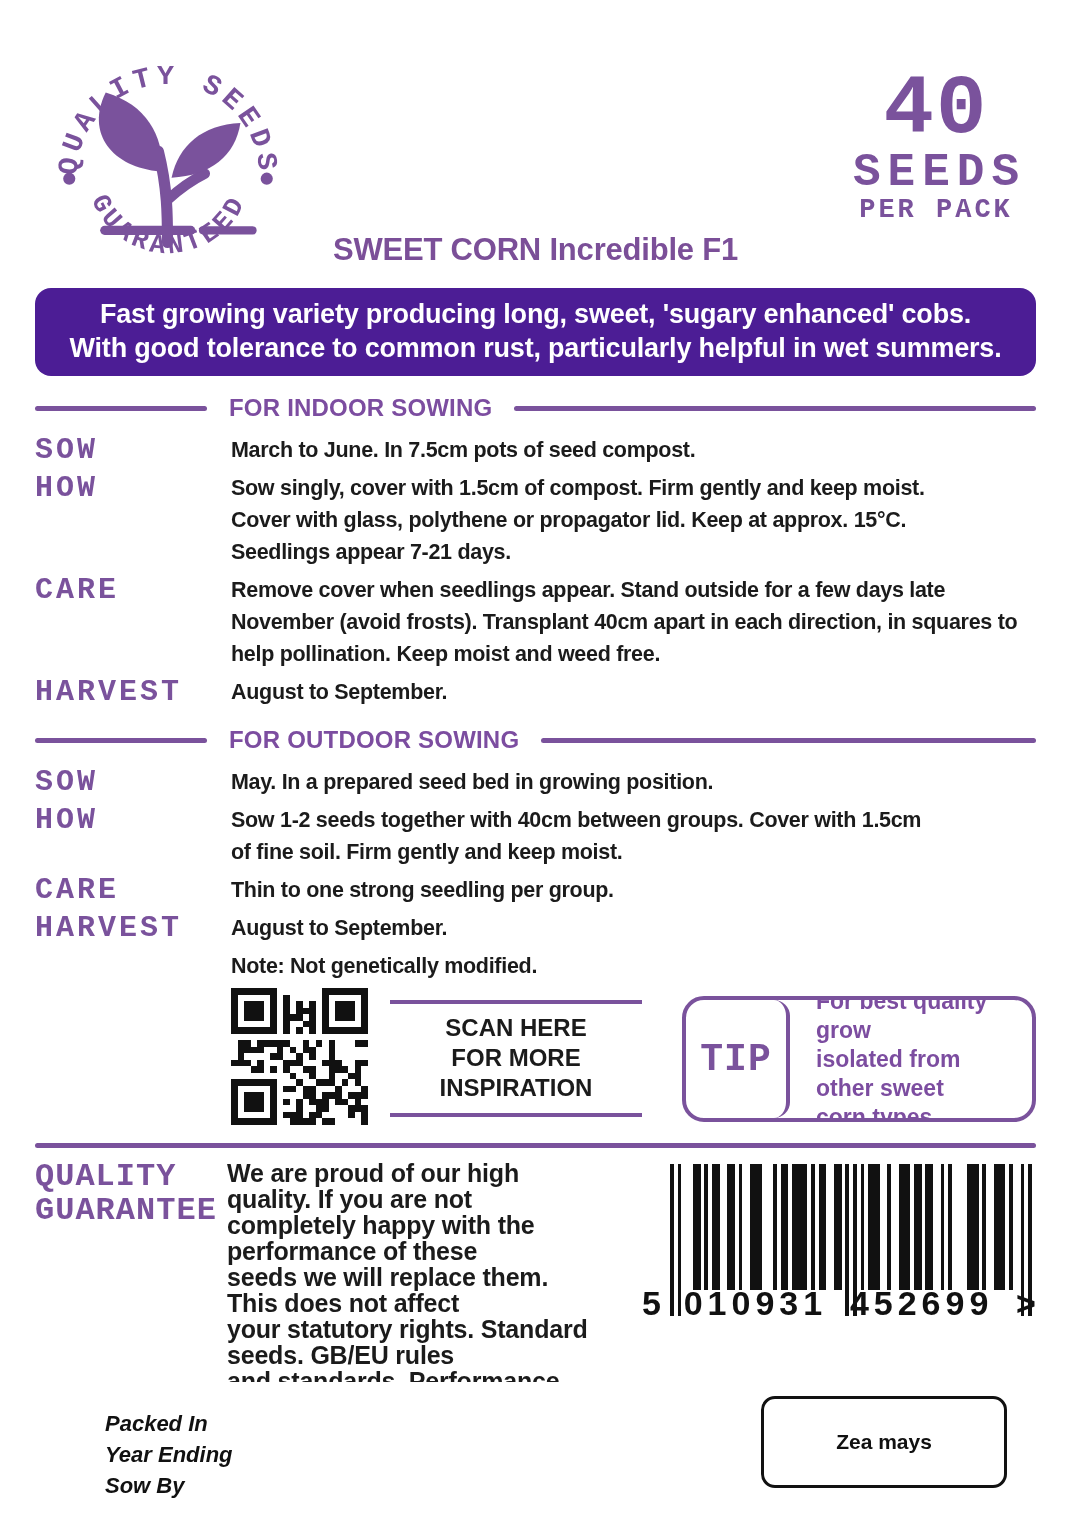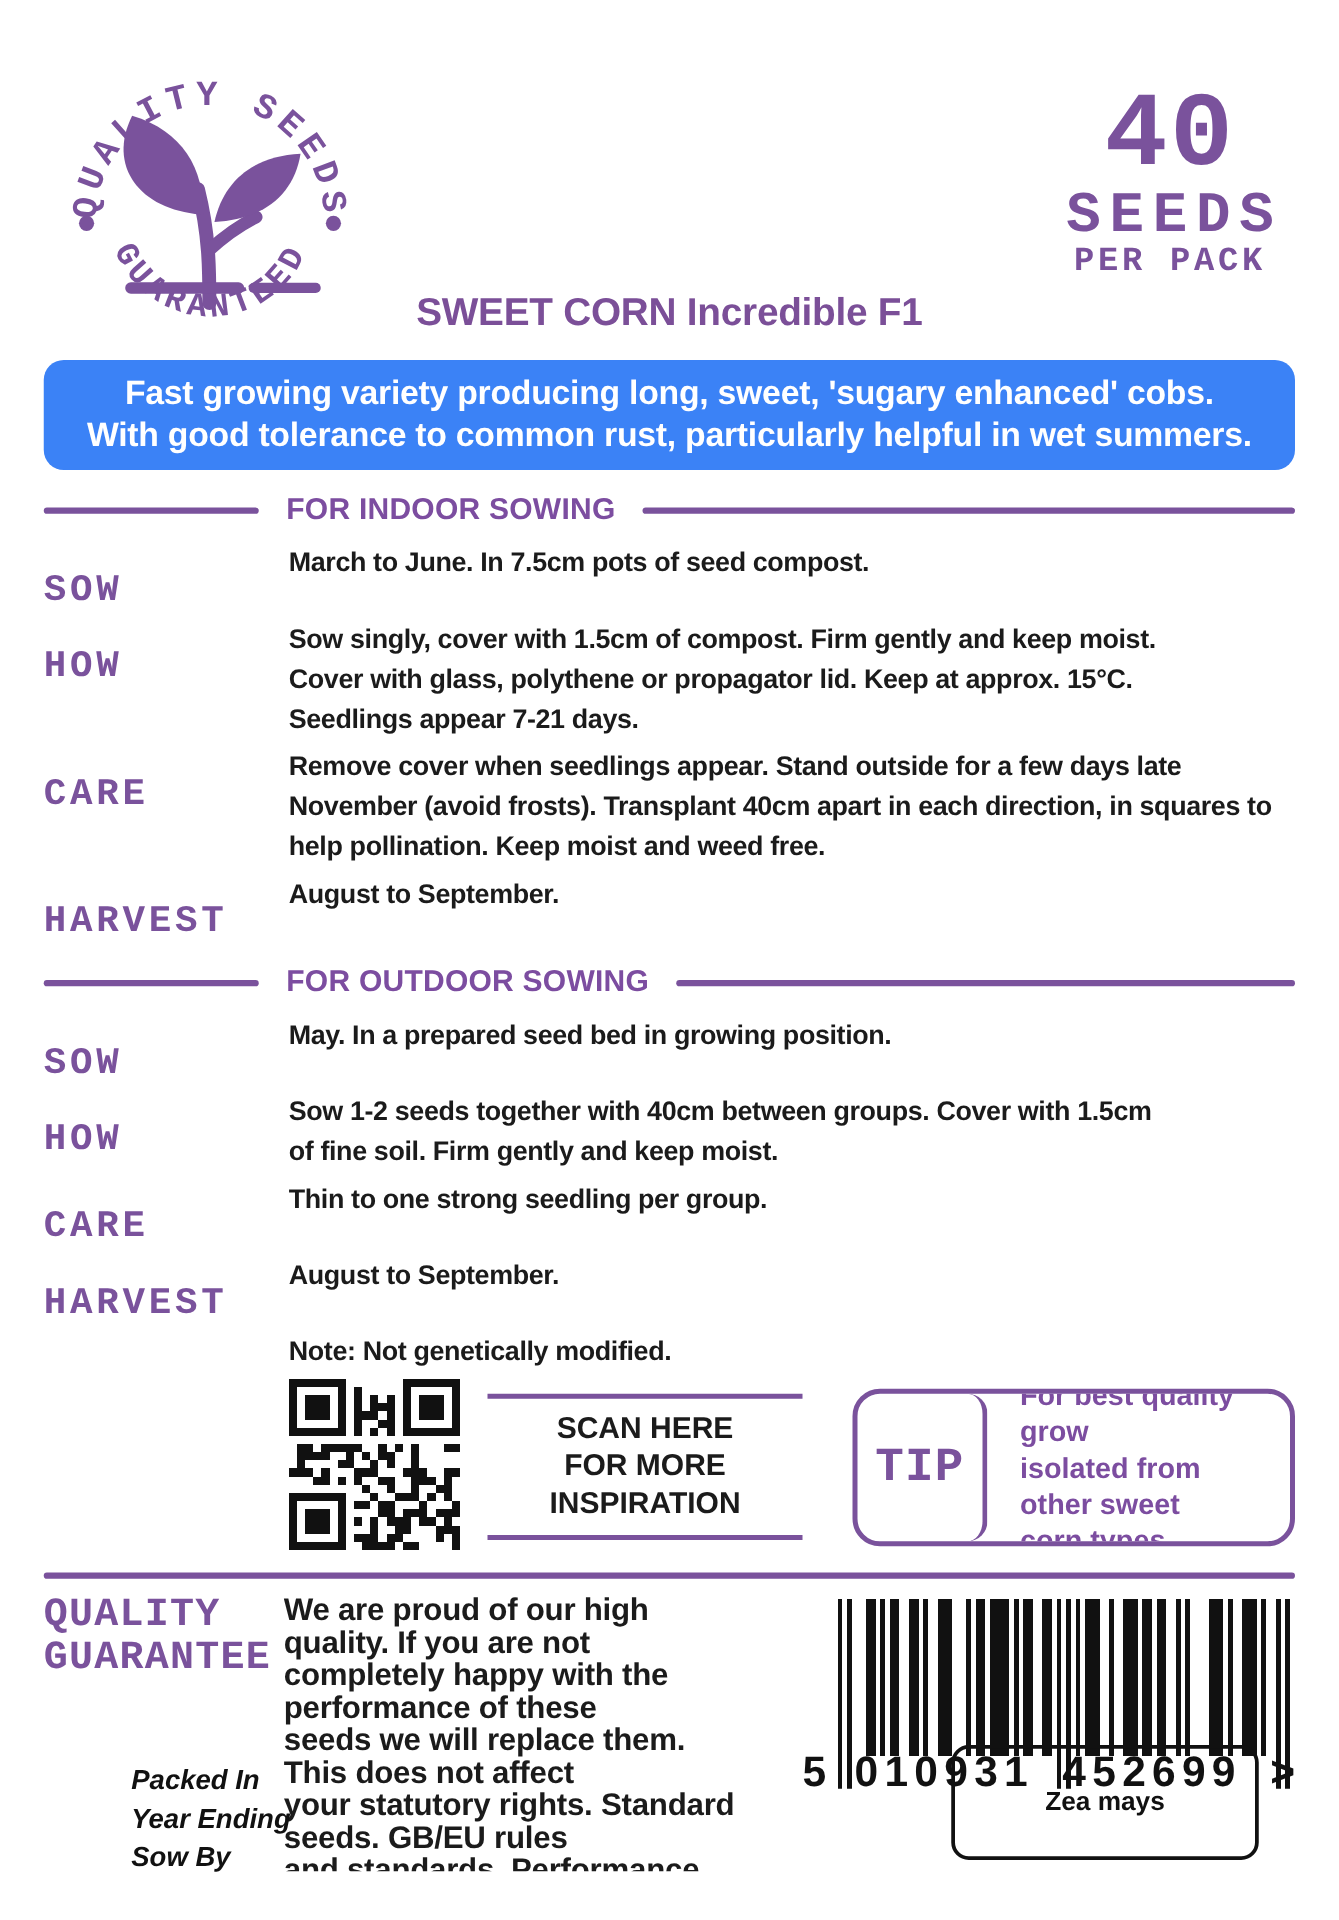--- a/index.html
+++ b/index.html
@@ -15,33 +15,33 @@
   .seeds-badge{position:absolute;right:0;top:70px;width:200px;text-align:center;
     font-family:"Liberation Mono", monospace;font-weight:bold;color:#7a529c;}
   .badge-l1{font-size:33px;letter-spacing:3px;line-height:1.0;}
   .badge-count{font-size:84px;letter-spacing:2px;line-height:0.95;}
   .badge-l2{font-size:46px;letter-spacing:7px;line-height:1.0;margin-left:7px;}
   .badge-l3{font-size:27px;letter-spacing:3px;line-height:1.05;}
   .page-title{position:absolute;left:0;right:0;top:232px;text-align:center;
     font-size:31px;font-weight:bold;color:#7b4f98;letter-spacing:-0.2px;}
 
   
-  .banner{background:#3b82f6;border-radius:16px;color:#ffffff;text-align:center;
+  .banner{background:#4c1d95;border-radius:16px;color:#ffffff;text-align:center;
     font-size:27px;font-weight:bold;line-height:34px;padding:9px 10px 11px;
     white-space:pre-line;letter-spacing:-0.2px;}
 
   
   .sec-head{display:flex;align-items:center;margin:18px 0 12px;}
   .sec-head .line-l{width:172px;height:5px;background:#7a529c;border-radius:3px;}
   .sec-head .line-r{flex:1;height:5px;background:#7a529c;border-radius:3px;}
   .sec-head .sec-title{font-size:24px;font-weight:bold;color:#7c4da0;
     letter-spacing:0.2px;margin:0 22px;white-space:nowrap;}
   .row{display:grid;grid-template-columns:196px 1fr;margin-bottom:6px;}
   .stamp{font-family:"Liberation Mono", monospace;font-weight:bold;font-size:30px;
-    color:#7a529c;letter-spacing:3px;line-height:32px;margin-top:23px;}
+    color:#7a529c;letter-spacing:3px;line-height:32px;}
   .row-text{font-size:21.5px;font-weight:bold;line-height:32px;letter-spacing:-0.3px;
     white-space:pre-line;color:#1b1b1b;}
   .note-row{margin-top:2px;}
 
   
   .qr-band{display:flex;margin:6px 0 0 196px;align-items:flex-start;}
   .qr{width:137px;height:137px;flex:0 0 auto;}
   .scan{width:252px;margin-left:22px;margin-top:12px;text-align:center;
     border-top:4px solid #7a529c;border-bottom:4px solid #7a529c;
     padding:9px 0 10px;font-size:24px;font-weight:bold;line-height:30px;

